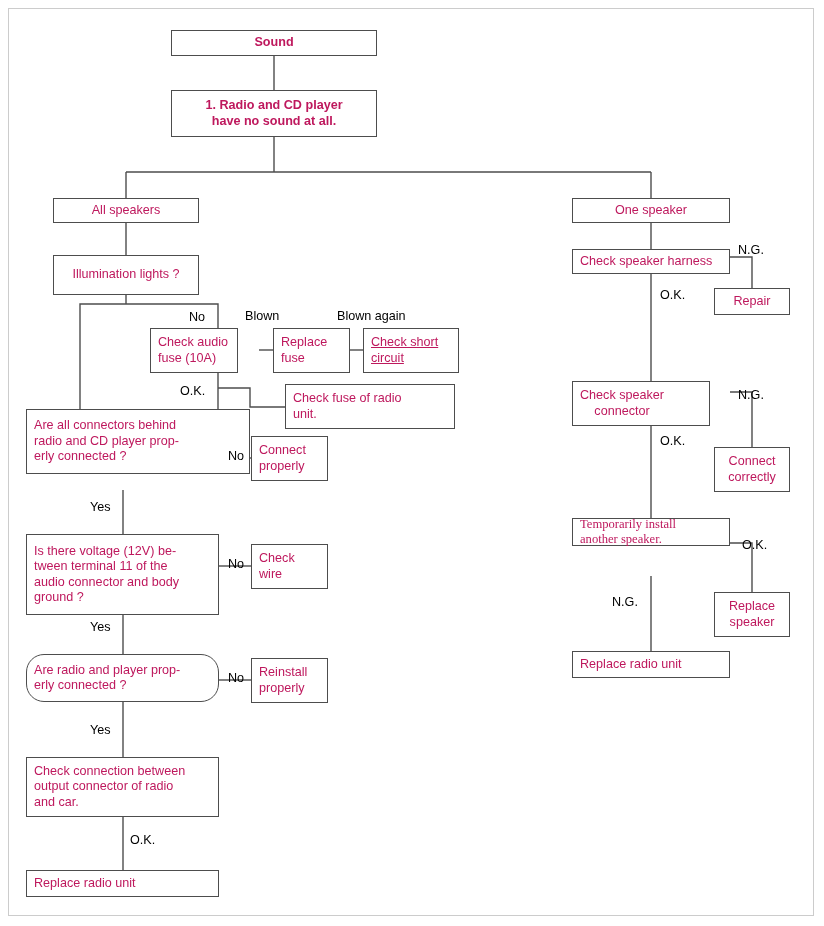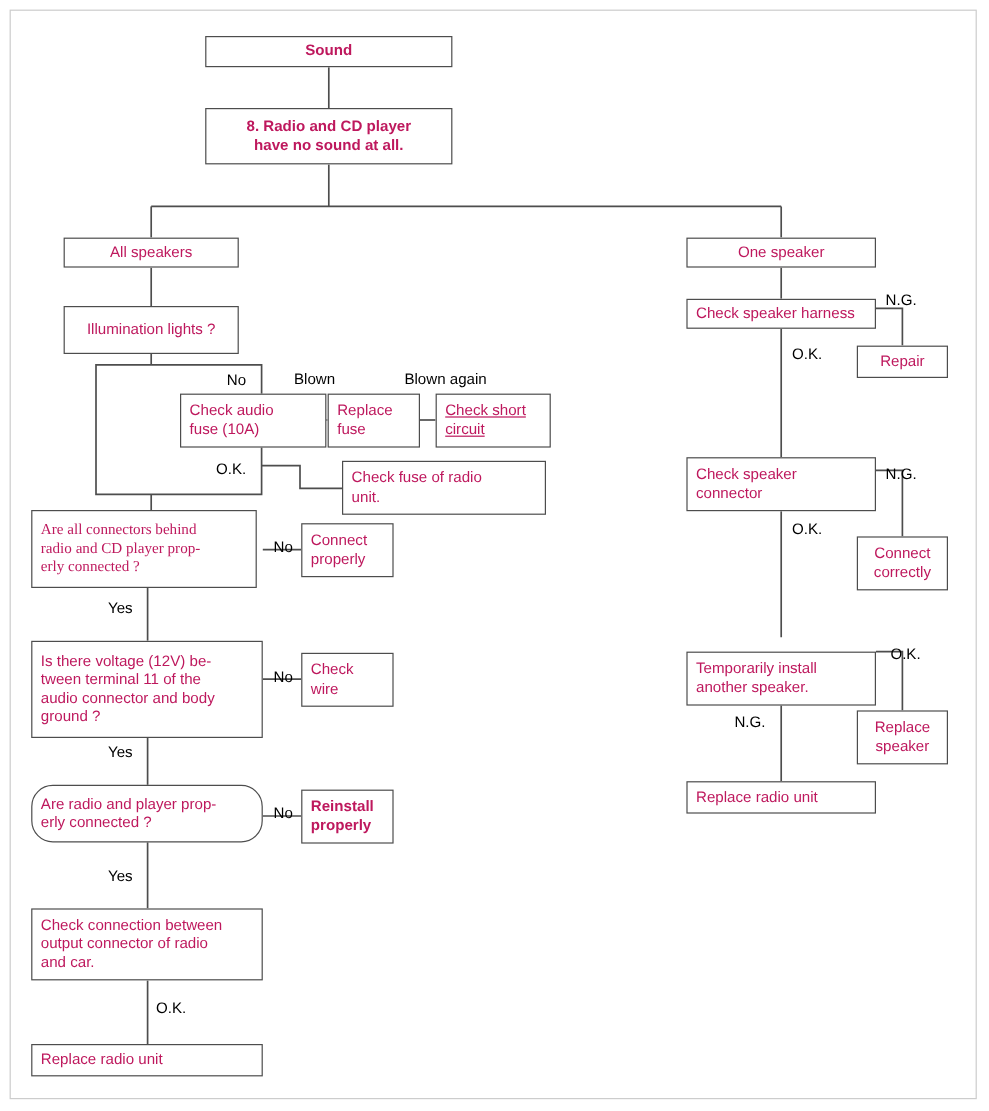--- a/index.html
+++ b/index.html
@@ -90,59 +90,59 @@
       <path d="M 730 257 L 752 257 L 752 288" fill="none" stroke="#4d4d4d" stroke-width="1.4"></path>
       <path d="M 651 274 L 651 381" fill="none" stroke="#4d4d4d" stroke-width="1.4"></path>
       <path d="M 730 392 L 752 392 L 752 447" fill="none" stroke="#4d4d4d" stroke-width="1.4"></path>
       <path d="M 651 426 L 651 531" fill="none" stroke="#4d4d4d" stroke-width="1.4"></path>
       <path d="M 730 543 L 752 543 L 752 592" fill="none" stroke="#4d4d4d" stroke-width="1.4"></path>
       <path d="M 651 576 L 651 651" fill="none" stroke="#4d4d4d" stroke-width="1.4"></path>
     </svg>
 
   <div id="nodes-layer">
       <div class="node center bold" style="left: 171px; top: 30px; width: 206px; height: 26px; border-color: rgb(77, 77, 77);"><span>Sound</span></div>
-      <div class="node center bold" style="left: 171px; top: 90px; width: 206px; height: 47px; border-color: rgb(77, 77, 77);"><span>8. Radio and CD player
+      <div class="node center bold" style="left: 171px; top: 90px; width: 206px; height: 47px; border-color: rgb(77, 77, 77);"><span>1. Radio and CD player
 have no sound at all.</span></div>
       <div class="node center" style="left: 53px; top: 198px; width: 146px; height: 25px; border-color: rgb(77, 77, 77);"><span>All speakers</span></div>
       <div class="node center" style="left: 53px; top: 255px; width: 146px; height: 40px; border-color: rgb(77, 77, 77);"><span>Illumination lights ?</span></div>
-      <div class="node left" style="left: 150px; top: 328px; width: 122px; height: 45px; border-color: rgb(77, 77, 77);"><span>Check audio
+      <div class="node left" style="left: 150px; top: 328px; width: 88px; height: 45px; border-color: rgb(77, 77, 77);"><span>Check audio
 fuse (10A)</span></div>
       <div class="node left" style="left: 273px; top: 328px; width: 77px; height: 45px; border-color: rgb(77, 77, 77);"><span>Replace
 fuse</span></div>
       <div class="node left" style="left: 363px; top: 328px; width: 96px; height: 45px; border-color: rgb(77, 77, 77); text-decoration: underline;"><span>Check short
 circuit</span></div>
       <div class="node left" style="left: 285px; top: 384px; width: 170px; height: 45px; border-color: rgb(77, 77, 77);"><span>Check fuse of radio
 unit.</span></div>
-      <div class="node left" style="left: 26px; top: 425px; width: 188px; height: 65px; border-color: rgb(77, 77, 77); font-family: Liberation Serif, serif;"><span>Are all connectors behind
+      <div class="node left" style="left: 26px; top: 409px; width: 224px; height: 65px; border-color: rgb(77, 77, 77);"><span>Are all connectors behind
 radio and CD player prop-
 erly connected ?</span></div>
       <div class="node left" style="left: 251px; top: 436px; width: 77px; height: 45px; border-color: rgb(77, 77, 77);"><span>Connect
 properly</span></div>
       <div class="node left" style="left: 26px; top: 534px; width: 193px; height: 81px; border-color: rgb(77, 77, 77);"><span>Is there voltage (12V) be-
 tween terminal 11 of the
 audio connector and body
 ground ?</span></div>
       <div class="node left" style="left: 251px; top: 544px; width: 77px; height: 45px; border-color: rgb(77, 77, 77);"><span>Check
 wire</span></div>
       <div class="node left" style="left: 26px; top: 654px; width: 193px; height: 48px; border-color: rgb(77, 77, 77); border-radius: 18px;"><span>Are radio and player prop-
 erly connected ?</span></div>
-      <div class="node left" style="left: 251px; top: 658px; width: 77px; height: 45px; border-color: rgb(77, 77, 77); font-weight: bold;"><span>Reinstall
+      <div class="node left" style="left: 251px; top: 658px; width: 77px; height: 45px; border-color: rgb(77, 77, 77);"><span>Reinstall
 properly</span></div>
       <div class="node left" style="left: 26px; top: 757px; width: 193px; height: 60px; border-color: rgb(77, 77, 77);"><span>Check connection between
 output connector of radio
 and car.</span></div>
       <div class="node left" style="left: 26px; top: 870px; width: 193px; height: 27px; border-color: rgb(77, 77, 77);"><span>Replace radio unit</span></div>
       <div class="node center" style="left: 572px; top: 198px; width: 158px; height: 25px; border-color: rgb(77, 77, 77);"><span>One speaker</span></div>
       <div class="node left" style="left: 572px; top: 249px; width: 158px; height: 25px; border-color: rgb(77, 77, 77);"><span>Check speaker harness</span></div>
       <div class="node center" style="left: 714px; top: 288px; width: 76px; height: 27px; border-color: rgb(77, 77, 77);"><span>Repair</span></div>
-      <div class="node left" style="left: 572px; top: 381px; width: 158px; height: 45px; border-color: rgb(77, 77, 77);"><span>Check speaker
+      <div class="node left" style="left: 572px; top: 381px; width: 138px; height: 45px; border-color: rgb(77, 77, 77); text-align: center;"><span>Check speaker
 connector</span></div>
       <div class="node center" style="left: 714px; top: 447px; width: 76px; height: 45px; border-color: rgb(77, 77, 77);"><span>Connect
 correctly</span></div>
-      <div class="node left" style="left: 572px; top: 543px; width: 158px; height: 45px; border-color: rgb(77, 77, 77);"><span>Temporarily install
+      <div class="node left" style="left: 572px; top: 518px; width: 158px; height: 28px; border-color: rgb(77, 77, 77); font-family: Liberation Serif, serif;"><span>Temporarily install
 another speaker.</span></div>
       <div class="node center" style="left: 714px; top: 592px; width: 76px; height: 45px; border-color: rgb(77, 77, 77);"><span>Replace
 speaker</span></div>
       <div class="node left" style="left: 572px; top: 651px; width: 158px; height: 27px; border-color: rgb(77, 77, 77);"><span>Replace radio unit</span></div>
     </div>
   <div id="labels-layer">
       <div class="edge-label" style="left: 189px; top: 310px;">No</div>
       <div class="edge-label" style="left: 245px; top: 309px;">Blown</div>
       <div class="edge-label" style="left: 337px; top: 309px;">Blown again</div>
       <div class="edge-label" style="left: 180px; top: 384px;">O.K.</div>

